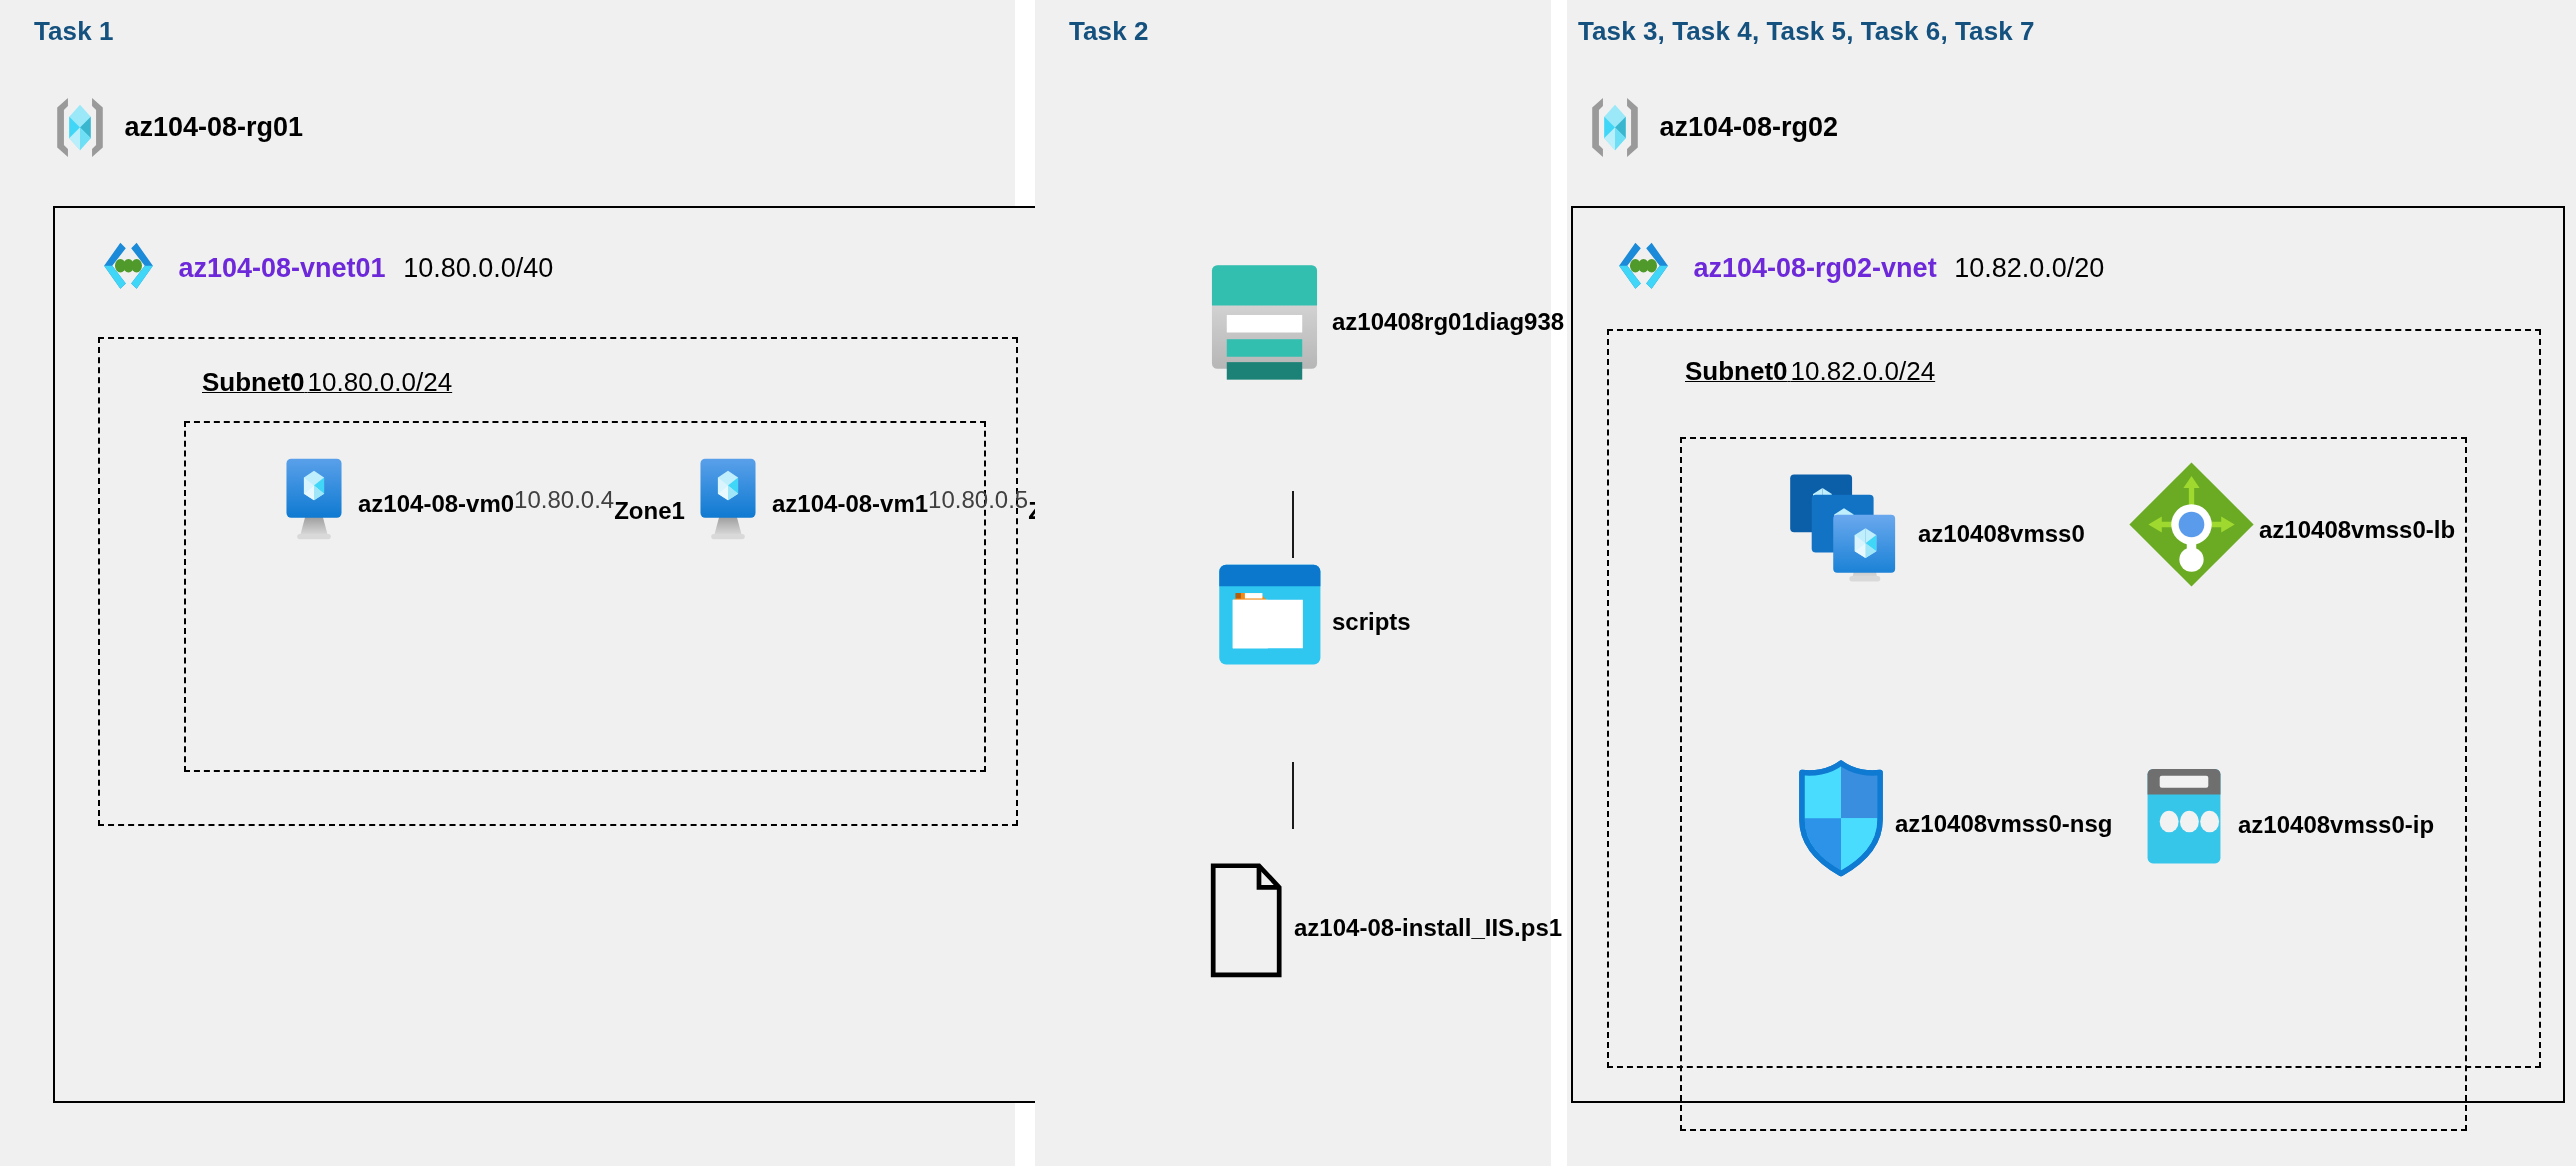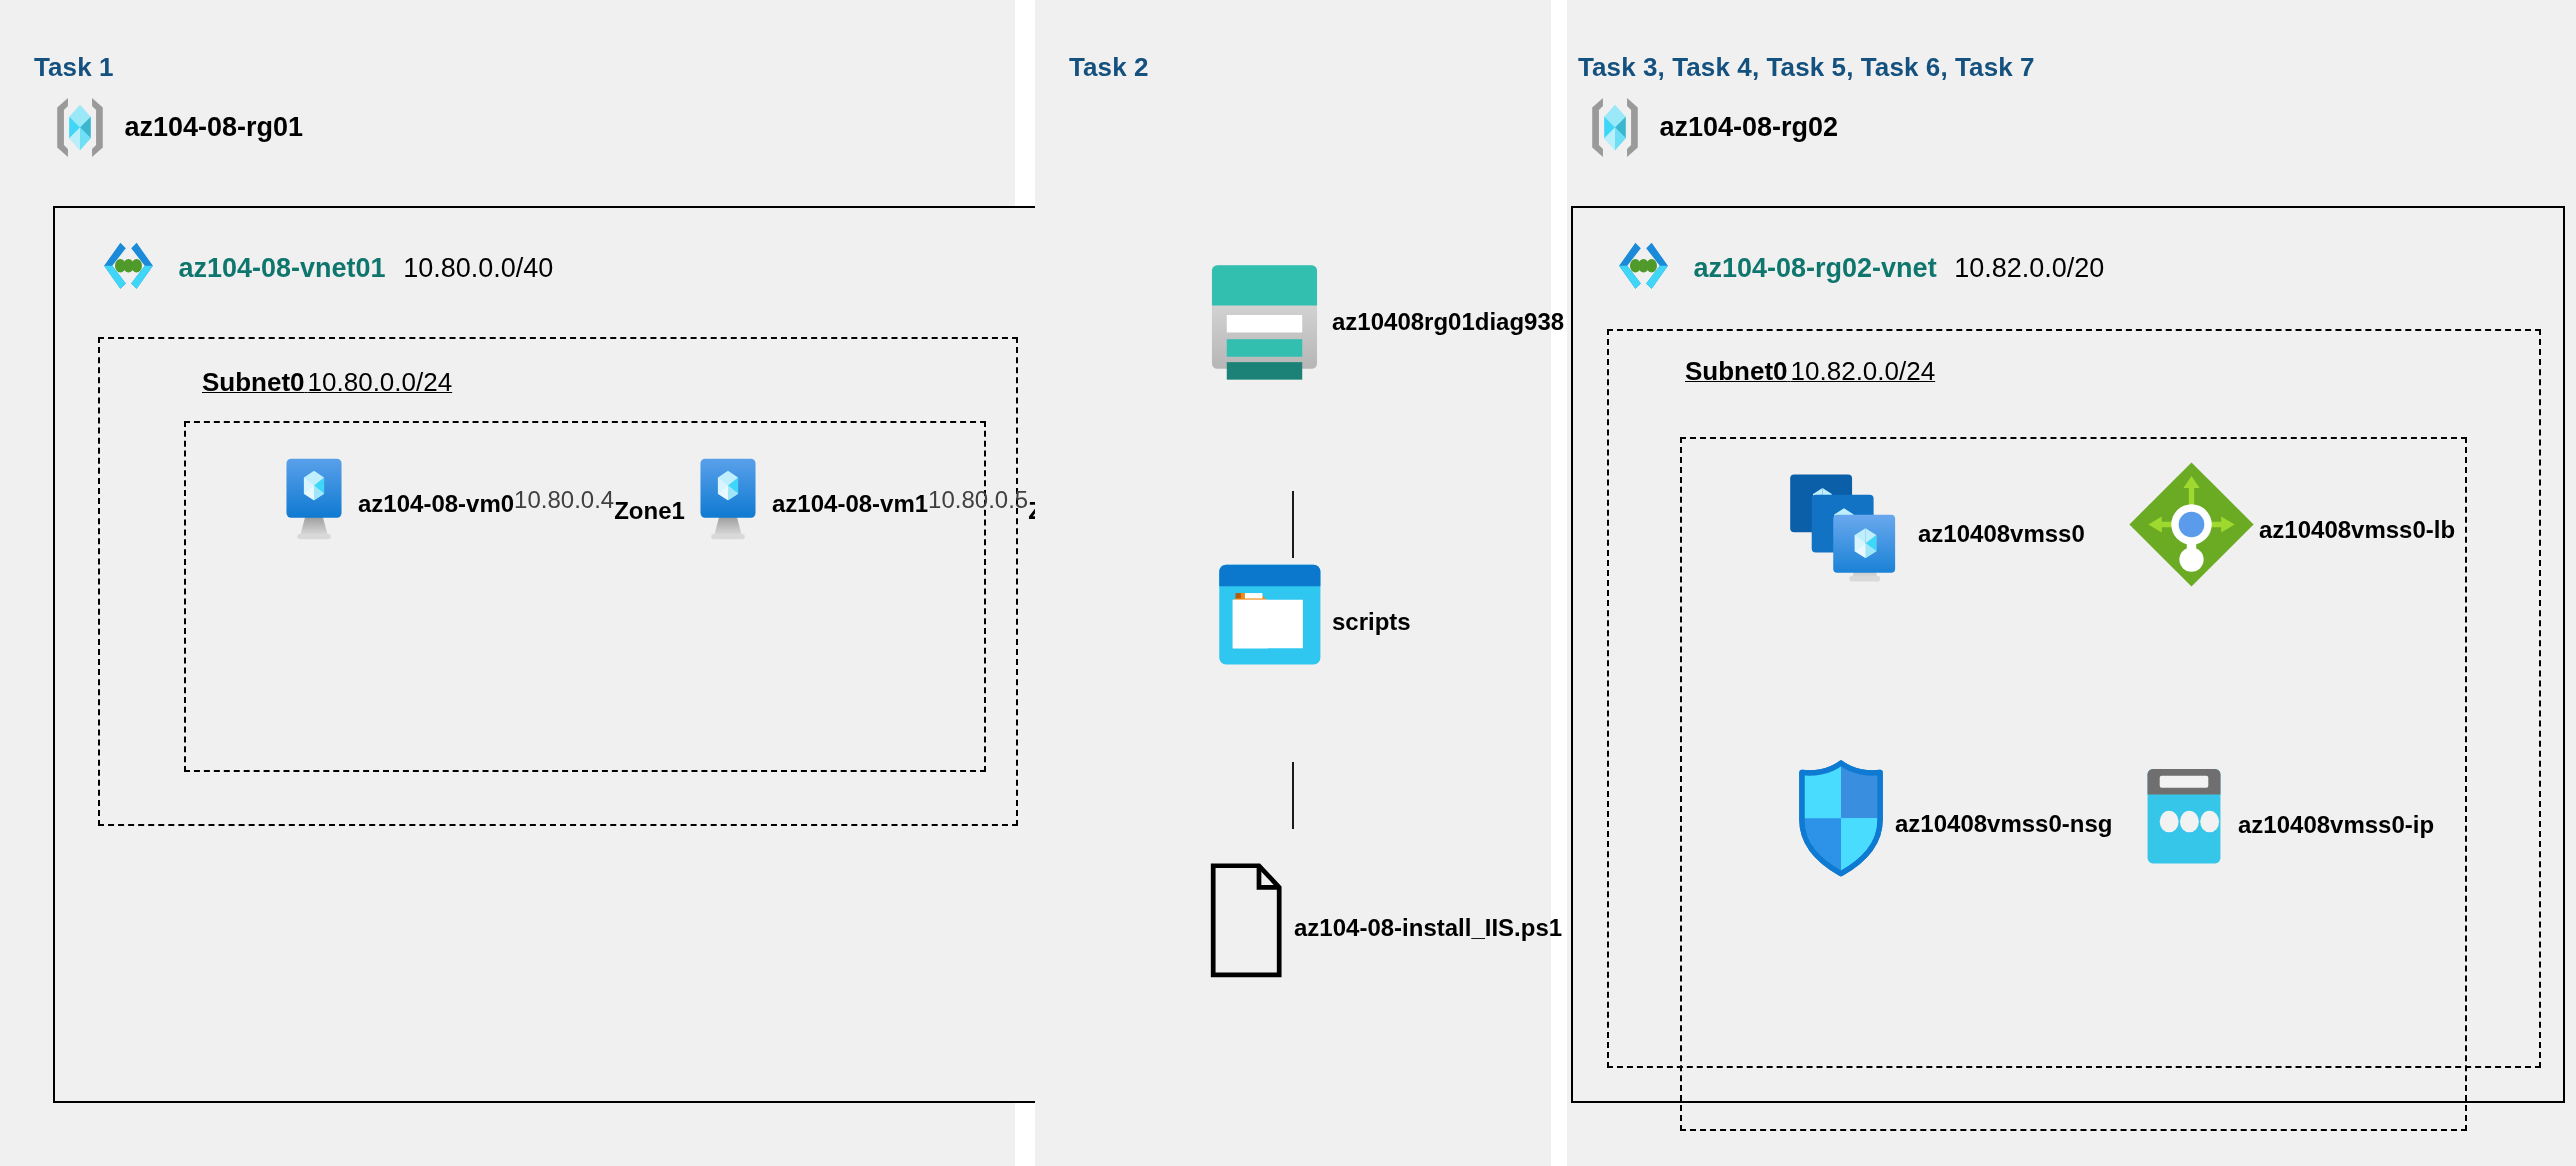--- a/index.html
+++ b/index.html
@@ -3,28 +3,28 @@
 <meta charset="utf-8">
 <style>
   html,body{margin:0;padding:0;background:#ffffff;}
   body{
     font-family:"Liberation Sans", sans-serif;
     width:2576px;height:1166px;position:relative;overflow:hidden;
   }
   .panel{position:absolute;background:#f0f0f0;}
   .task-label{
     position:absolute;color:#15517f;font-weight:bold;font-size:26px;
-    letter-spacing:0.1px;white-space:nowrap;margin-top:36px;
+    letter-spacing:0.1px;white-space:nowrap;
   }
   .rg-head{position:absolute;display:flex;align-items:center;gap:17.5px;justify-content:center;}
   .rg-name{font-size:27px;font-weight:bold;color:#000;white-space:nowrap;}
   .solid-box{position:absolute;border:2.7px solid #000;background:#f0f0f0;box-sizing:border-box;}
   .dash-box{position:absolute;border:2.7px dashed #000;box-sizing:border-box;}
   .vnet-head{position:absolute;display:flex;align-items:center;gap:17.5px;white-space:nowrap;}
-  .vnet-name{font-size:27px;font-weight:bold;color:#0f766e;}
+  .vnet-name{font-size:27px;font-weight:bold;color:#6d28d9;}
   .vnet-cidr{font-size:27px;color:#000;font-weight:normal;}
   .subnet-head{position:absolute;white-space:nowrap;text-decoration:underline;}
   .subnet-name{font-size:26px;font-weight:bold;color:#000;}
   .subnet-cidr{font-size:26px;color:#000;font-weight:normal;}
   .node{position:absolute;display:flex;flex-direction:row;align-items:center;}
   .node-title{font-size:24px;font-weight:bold;color:#000;white-space:nowrap;margin-top:10.8px;text-align:center;}
   .node-sub{font-size:24px;color:#404040;white-space:nowrap;margin-top:2.7px;}
   .node-zone{font-size:24px;font-weight:bold;color:#000;white-space:nowrap;margin-top:24px;text-align:center;}
   .connector{position:absolute;width:2px;background:#1a1a1a;}
   svg{display:block;}

